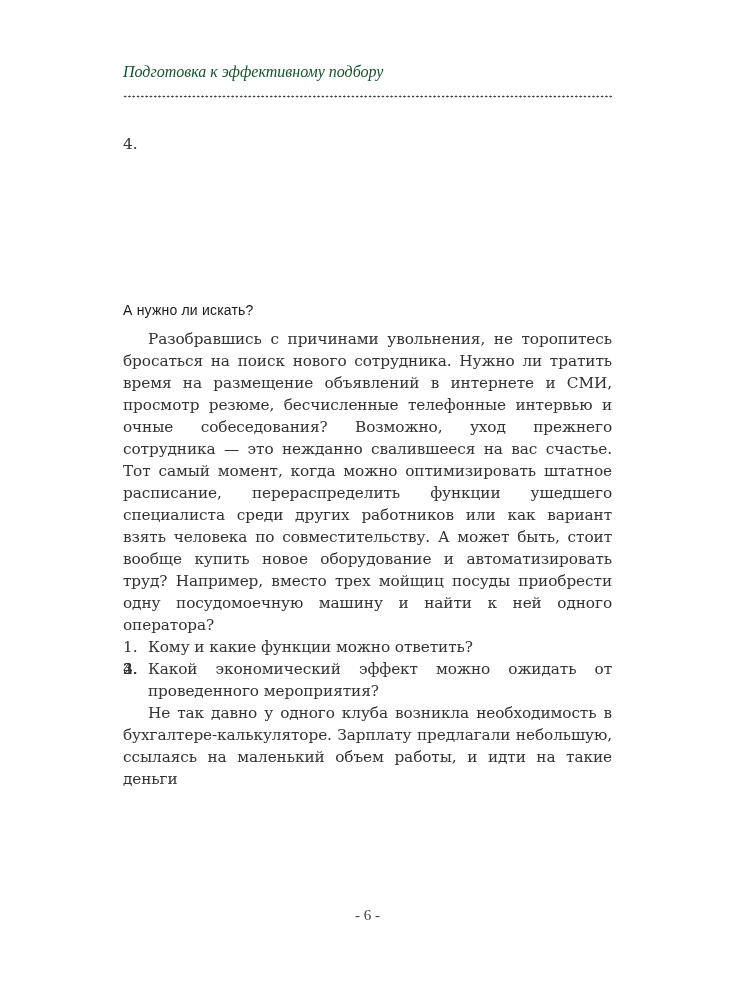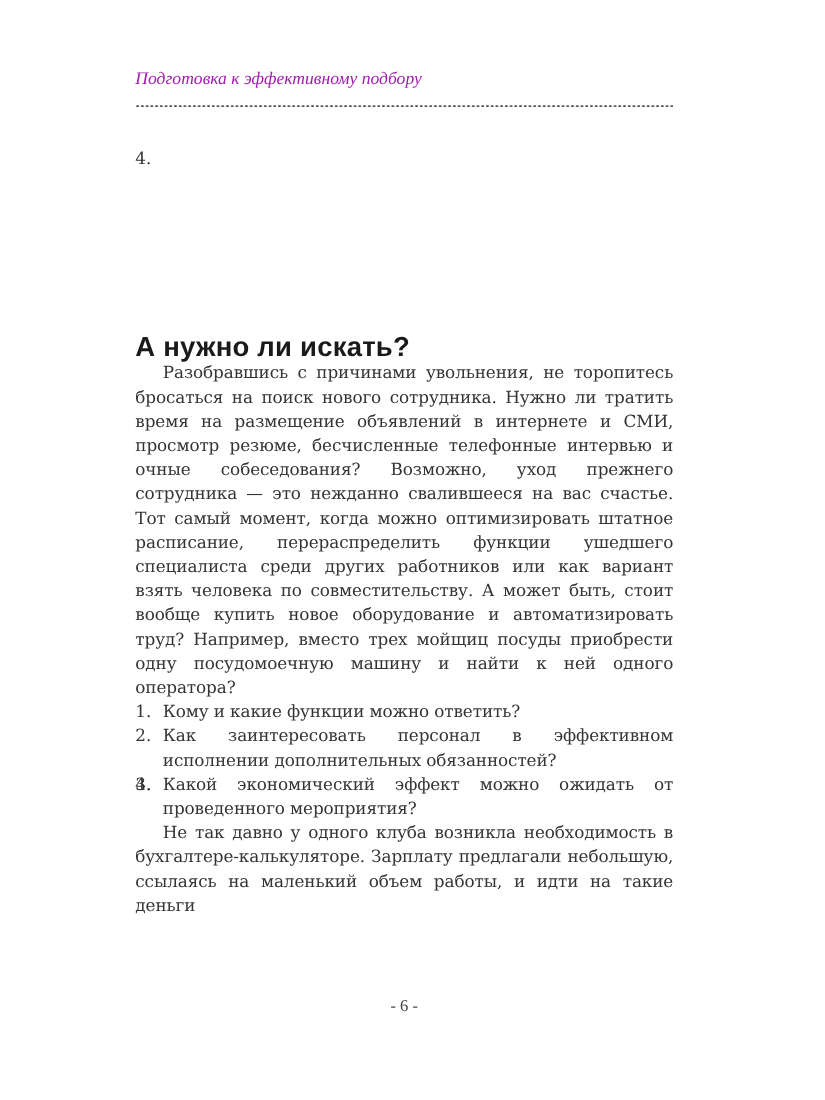--- a/index.html
+++ b/index.html
@@ -5,39 +5,39 @@
   html, body { margin: 0; padding: 0; background: #ffffff; }
   body { width: 750px; height: 1000px; position: relative; overflow: hidden; }
   .page {
     position: absolute; left: 123px; top: 0; width: 489px;
     color: #2a2a2a;
     font-family: "DejaVu Serif", "Liberation Serif", serif;
   }
   .running-head {
     position: absolute; top: 63px; left: 0;
     font-family: "Liberation Serif", "DejaVu Serif", serif;
-    font-style: italic; font-size: 16px; color: #a21caf;
+    font-style: italic; font-size: 16px; color: #14532d;
   }
   .dots {
     position: absolute; top: 95px; left: 0; width: 489px; height: 3px;
     background-image: radial-gradient(circle, #444 0.9px, transparent 1.1px);
     background-size: 4.3px 3px; background-repeat: repeat-x;
   }
   .body-text {
     font-size: 15.3px; line-height: 22px; text-align: justify;
     letter-spacing: -0.1px; color: #333;
   }
   .list-item { position: relative; padding-left: 25px; }
   .list-num { position: absolute; left: 0; top: 0; }
   .para { text-indent: 25px; }
   .block1 { position: absolute; top: 133px; left: 0; width: 489px; }
   .heading {
     position: absolute; top: 302px; left: 0;
     font-family: "Liberation Sans", "DejaVu Sans", sans-serif;
-    font-weight: bold; font-size: 25px; color: #1a1a1a; letter-spacing: 0.2px;
+    font-weight: normal; font-size: 14px; color: #1a1a1a; letter-spacing: 0.2px;
   }
   .block2 { position: absolute; top: 328px; left: 0; width: 489px; }
   .folio {
     position: absolute; top: 907px; left: 0; width: 489px; text-align: center;
     font-family: "Liberation Serif", "DejaVu Serif", serif; font-size: 15px; color: #444;
   }
 </style>
 </head>
 <body>
 
@@ -55,21 +55,20 @@
 
   <div class="block2 body-text">
     <div class="para">Разобравшись с причинами увольнения, не торопитесь бросаться на поиск нового сотрудника. Нужно ли тратить время на размещение объявлений в интернете и СМИ, просмотр резюме, бесчисленные телефонные интервью и очные собеседования? Возможно, уход прежнего сотрудника — это нежданно свалившееся на вас счастье. Тот самый момент, когда можно оптимизировать штатное расписание, перераспределить функции ушедшего специалиста среди других работников или как вариант взять человека по совместительству. А может быть, стоит вообще купить новое оборудование и автоматизировать труд? Например, вместо трех мойщиц посуды приобрести одну посудомоечную машину и найти к ней одного оператора?</div>
     <div>
       <div class="list-item">
         <span class="list-num">1.</span>
         <span>Кому и какие функции можно ответить?</span>
       </div>
       <div class="list-item">
         <span class="list-num">2.</span>
-        <span>Как заинтересовать персонал в эффективном исполнении дополнительных обязанностей?</span>
       </div>
       <div class="list-item">
         <span class="list-num">3.</span>
       </div>
       <div class="list-item">
         <span class="list-num">4.</span>
         <span>Какой экономический эффект можно ожидать от проведенного мероприятия?</span>
       </div>
     </div>
     <div class="para">Не так давно у одного клуба возникла необходимость в бухгалтере-калькуляторе. Зарплату предлагали небольшую, ссылаясь на маленький объем работы, и идти на такие деньги</div>

